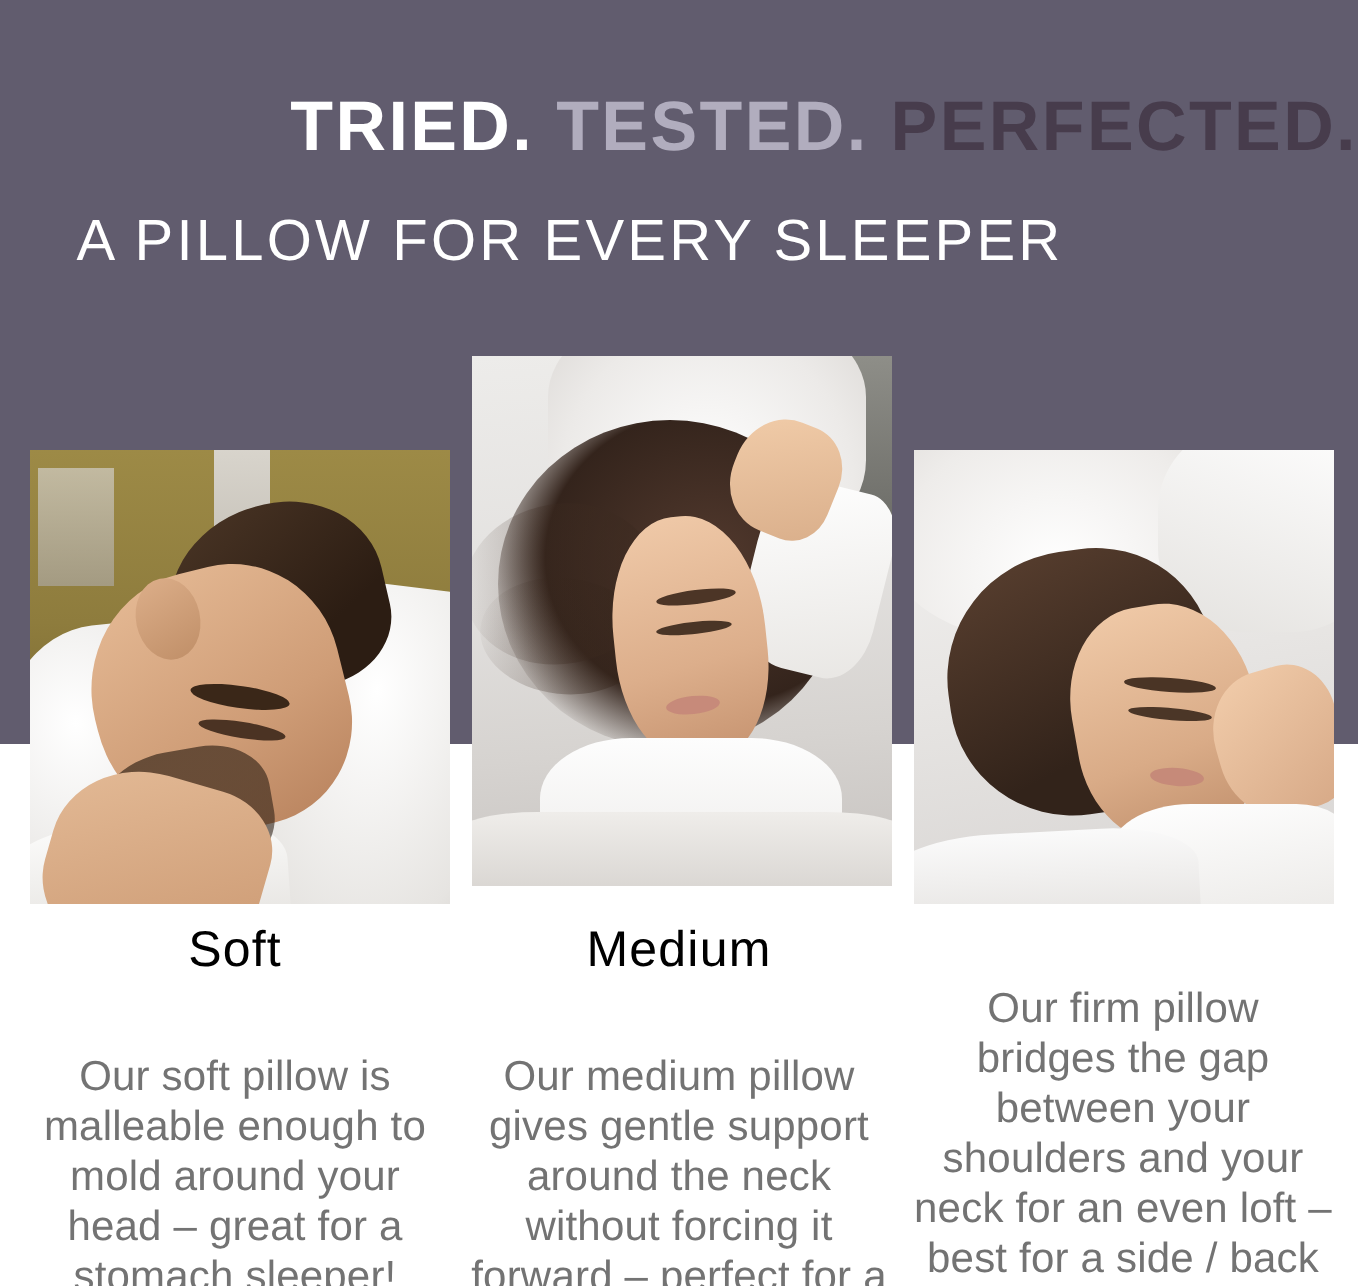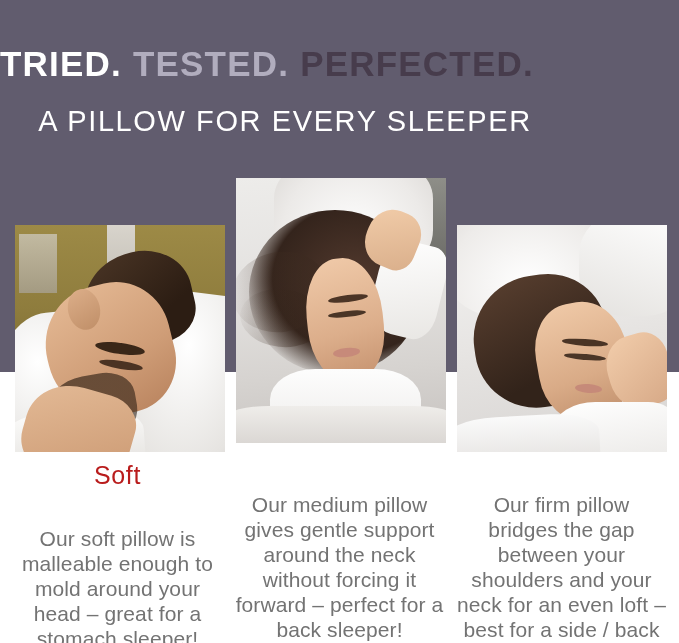--- a/index.html
+++ b/index.html
@@ -13,21 +13,21 @@
 
   
   .band{
     position:absolute;left:0;top:0;width:679px;height:372px;
     background:#615c6e;
   }
 
   
   .headline{
     position:absolute;left:0;top:43px;width:679px;
-    text-align:left;
+    text-align:right;
     font-size:35px;
     line-height:42px;
     letter-spacing:1.2px;
     white-space:nowrap;
   }
   .hl-1{ color:#ffffff; font-weight:bold; }
   .hl-2{ color:#b1adbe; font-weight:bold; }
   .hl-3{ color:#473c4c; font-weight:bold; }
   .hl-gap{ display:inline-block; width:11px; }
 
@@ -250,21 +250,21 @@
     border-radius:36% 30% 8% 8%;transform:rotate(-3deg);
   }
 
   
   .col{ position:absolute; top:458px; width:225px; text-align:center; }
   #col-soft{ left:5px; }
   #col-medium{ left:227px; }
   #col-firm{ left:449px; }
 
   .tier-label{
-    color:#b91c1c;
+    color:#000000;
     font-size:25px;
     line-height:34px;
     font-weight:400;
     letter-spacing:.6px;
     text-align:center;
   }
   .tier-desc{
     margin-top:34px;
     color:#737373;
     font-size:21px;
@@ -337,18 +337,19 @@
     <div class="duvet"></div>
   </div>
 </div>
 
 <div class="col" id="col-soft">
   <div class="tier-label">Soft</div>
   <div class="tier-desc">Our soft pillow is malleable enough to mold around your head – great for a stomach sleeper!</div>
 </div>
 
 <div class="col" id="col-medium">
+  <div class="tier-label">Medium</div>
   <div class="tier-desc">Our medium pillow gives gentle support around the neck without forcing it forward – perfect for a back sleeper!</div>
 </div>
 
 <div class="col" id="col-firm">
   <div class="tier-desc">Our firm pillow bridges the gap between your shoulders and your neck for an even loft – best for a side / back sleeper!</div>
 </div>
 
 </body></html>

